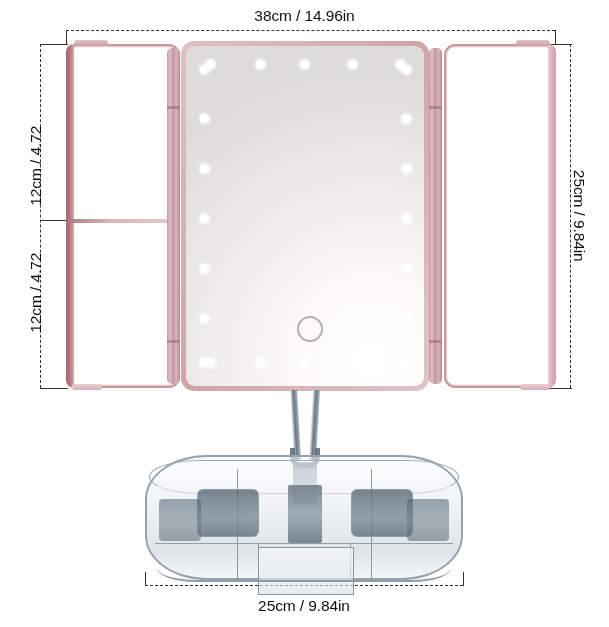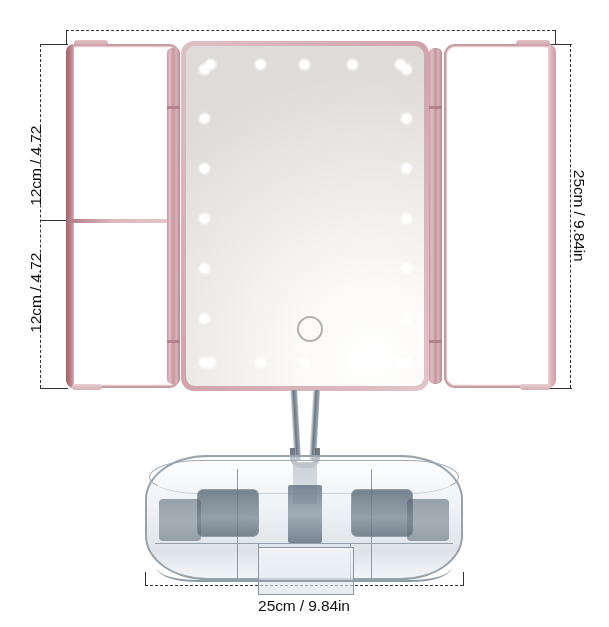--- a/index.html
+++ b/index.html
@@ -254,20 +254,21 @@
   <div class="tick-h" style="left:40px; top:388px; width:28px;"></div>
 
   <div class="dash-v" style="left:570px; top:44px; height:344px;"></div>
   <div class="tick-h" style="left:548px; top:44px; width:24px;"></div>
   <div class="tick-h" style="left:548px; top:388px; width:24px;"></div>
 
   <div class="dash-h" style="left:145px; top:585px; width:318px;"></div>
   <div class="tick-v" style="left:145px; top:572px; height:14px;"></div>
   <div class="tick-v" style="left:463px; top:572px; height:14px;"></div>
 
+  <div class="dim-label dim-top">38cm / 14.96in</div>
   <div class="dim-label dim-left-1">12cm / 4.72</div>
   <div class="dim-label dim-left-2">12cm / 4.72</div>
   <div class="dim-label dim-right">25cm / 9.84in</div>
   <div class="dim-label dim-bottom">25cm / 9.84in</div>
 
   <div class="mirror-assembly">
 
     <div class="wing wing-left"></div>
     <div class="wing-left-spine"></div>
     <div class="wing-divider"></div>

